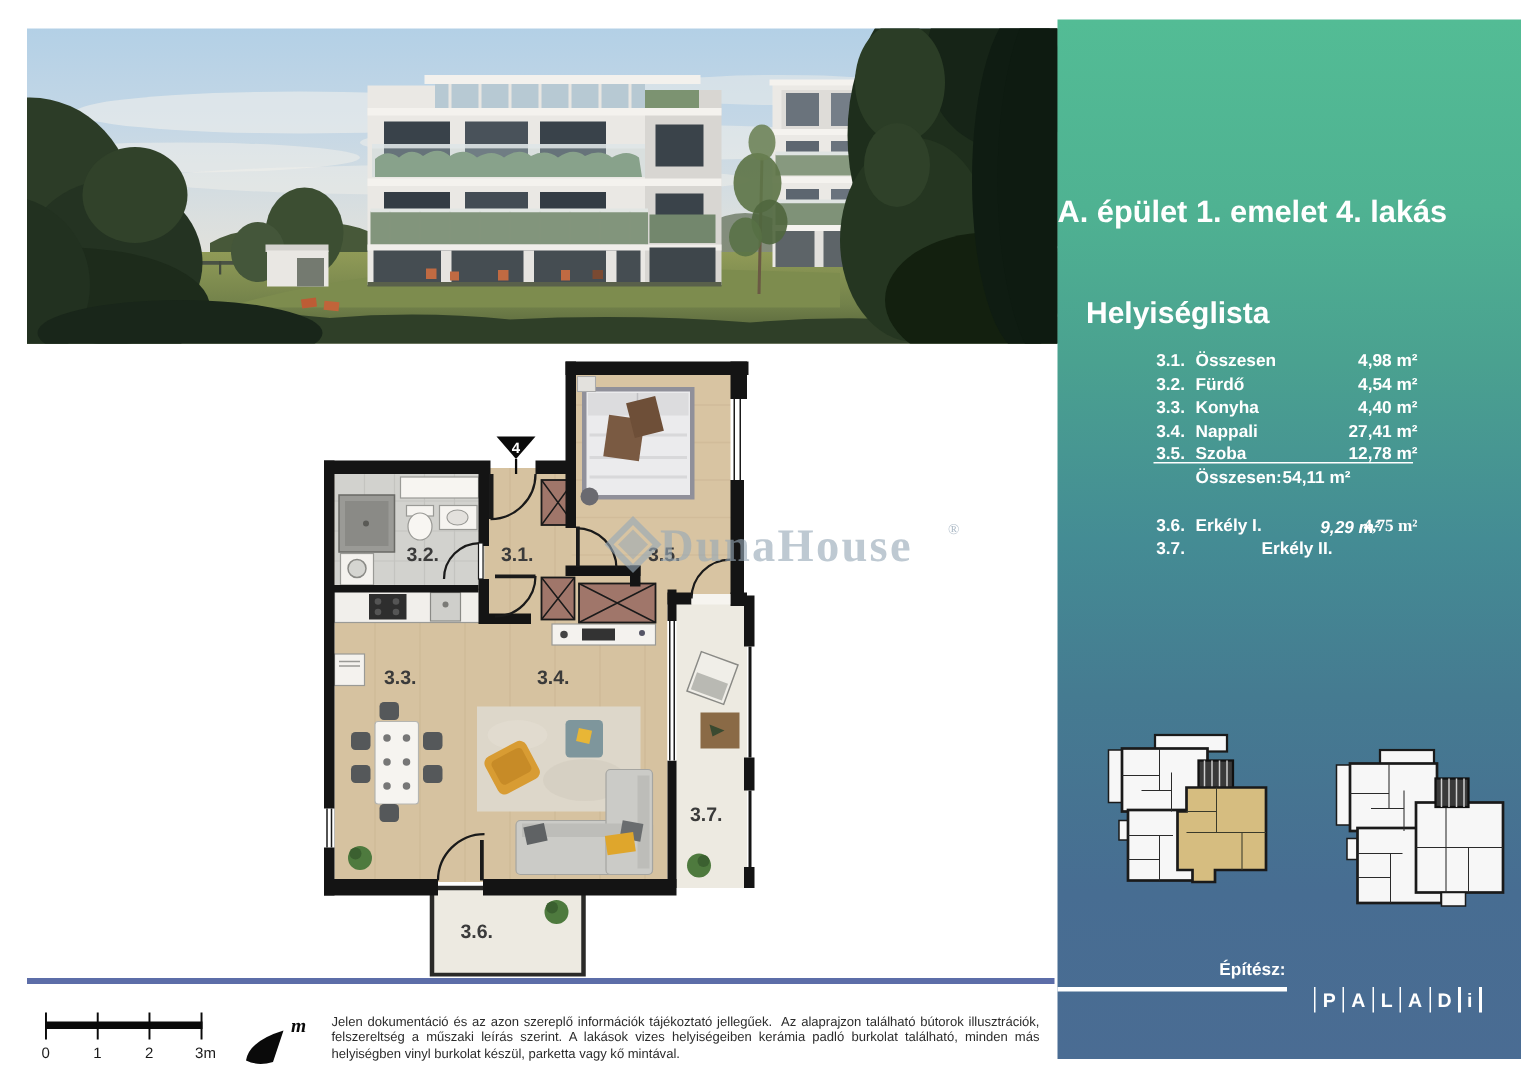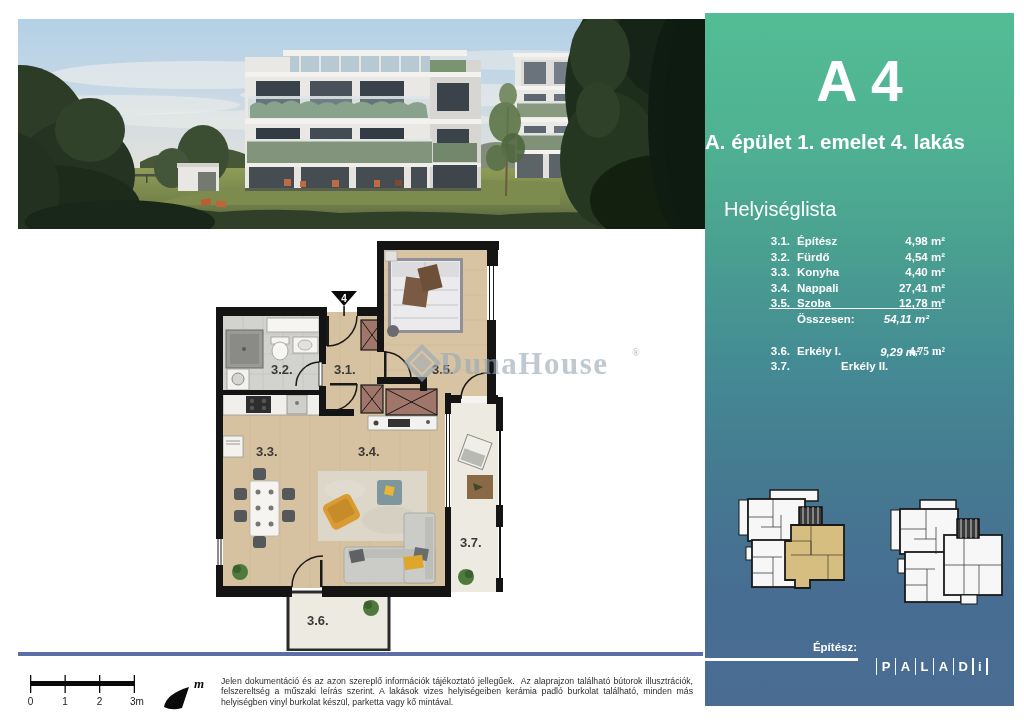--- a/index.html
+++ b/index.html
@@ -417,45 +417,44 @@
 
 <svg class="abs" style="left:158px;top:672px" width="55" height="42" viewBox="0 0 55 42">
 <path d="M6,35 Q8,22 31,15 L24,36 Q14,39 6,35 Z" fill="#0a0a0a"></path>
 <text x="36" y="16" font-family="Liberation Serif,serif" font-style="italic" font-weight="bold" font-size="13" fill="#0a0a0a">m</text>
 </svg>
 
 <div class="abs" style="left:221px;top:676px;width:472px;font-size:8.7px;line-height:10.4px;color:#2c2c2c;text-align:justify;">Jelen dokumentáció és az azon szereplő információk tájékoztató jellegűek.&nbsp; Az alaprajzon található bútorok illusztrációk, felszereltség a műszaki leírás szerint. A lakások vizes helyiségeiben kerámia padló burkolat található, minden más helyiségben vinyl burkolat készül, parketta vagy kő mintával.</div>
 
 <div class="abs" style="left:705px;top:13px;width:309px;height:693px;background:linear-gradient(180deg,#53bc95 0%,#4fb292 18%,#4aa190 33%,#448c94 50%,#457b91 65%,#476d92 84%,#4a6c93 100%);">
 
-  <div class="abs" style="left:0;top:35px;width:100%;text-align:center;color:#fff;font-size:57px;font-weight:bold;">A 4</div>
 
   <div class="abs" style="left:0;top:117px;width:100%;color:#fff;font-size:20.5px;font-weight:bold;">A. épület 1. emelet 4. lakás</div>
 
-  <div class="abs" style="left:19px;top:185px;color:#fff;font-size:20px;font-weight:normal;">Helyiséglista</div>
+  <div class="abs" style="left:19px;top:185px;color:#fff;font-size:20px;font-weight:bold;">Helyiséglista</div>
 
   <div class="abs" style="left:0;top:0;width:100%;color:#fff;font-weight:bold;font-size:11.5px;">
     <div class="abs" style="left:63px;top:222px;width:22px;text-align:right;">3.1.</div>
-    <div class="abs" style="left:92px;top:222px;">Építész</div>
+    <div class="abs" style="left:92px;top:222px;">Összesen</div>
     <div class="abs" style="left:150px;top:222px;width:90px;text-align:right;">4,98 m²</div>
     <div class="abs" style="left:63px;top:237.5px;width:22px;text-align:right;">3.2.</div>
     <div class="abs" style="left:92px;top:237.5px;">Fürdő</div>
     <div class="abs" style="left:150px;top:237.5px;width:90px;text-align:right;">4,54 m²</div>
     <div class="abs" style="left:63px;top:253px;width:22px;text-align:right;">3.3.</div>
     <div class="abs" style="left:92px;top:253px;">Konyha</div>
     <div class="abs" style="left:150px;top:253px;width:90px;text-align:right;">4,40 m²</div>
     <div class="abs" style="left:63px;top:268.5px;width:22px;text-align:right;">3.4.</div>
     <div class="abs" style="left:92px;top:268.5px;">Nappali</div>
     <div class="abs" style="left:150px;top:268.5px;width:90px;text-align:right;">27,41 m²</div>
     <div class="abs" style="left:63px;top:284px;width:22px;text-align:right;">3.5.</div>
     <div class="abs" style="left:92px;top:284px;">Szoba</div>
     <div class="abs" style="left:150px;top:284px;width:90px;text-align:right;">12,78 m²</div>
     <div class="abs" style="left:64px;top:294.5px;width:173px;height:1.5px;background:#fff;"></div>
     <div class="abs" style="left:92px;top:300px;">Összesen:</div>
-    <div class="abs" style="left:134px;top:300px;width:90px;text-align:right;font-style:italic;">54,11 m²</div>
+    <div class="abs" style="left:150px;top:300px;width:90px;text-align:left;">54,11 m²</div>
     <div class="abs" style="left:63px;top:331.5px;width:22px;text-align:right;">3.6.</div>
     <div class="abs" style="left:92px;top:331.5px;">Erkély I.</div>
     <div class="abs" style="left:150px;top:331.5px;width:90px;text-align:right;font-family:Liberation Serif, serif;">4,75 m²</div>
     <div class="abs" style="left:63px;top:347px;width:22px;text-align:right;">3.7.</div>
     <div class="abs" style="left:92px;top:347px;margin-left:44px;">Erkély II.</div>
     <div class="abs" style="left:150px;top:333px;width:90px;text-align:center;font-style:italic;">9,29 m²</div>
   </div>
 
   <svg class="abs" style="left:28px;top:472px" width="115" height="110" viewBox="0 0 115 110">
 

